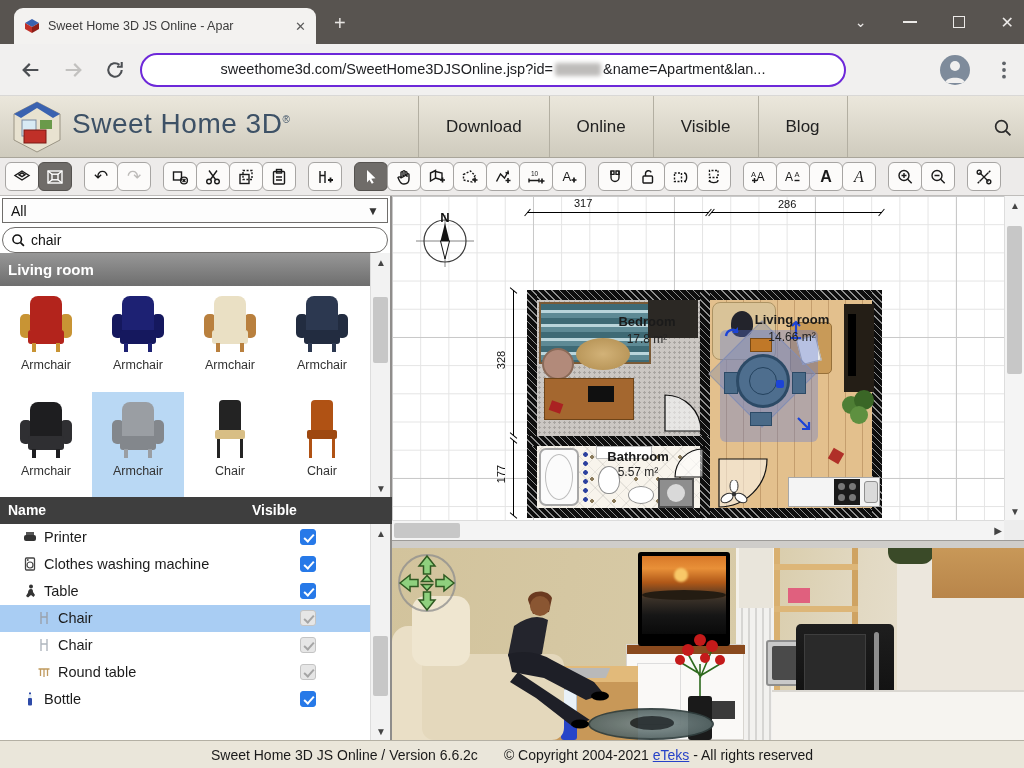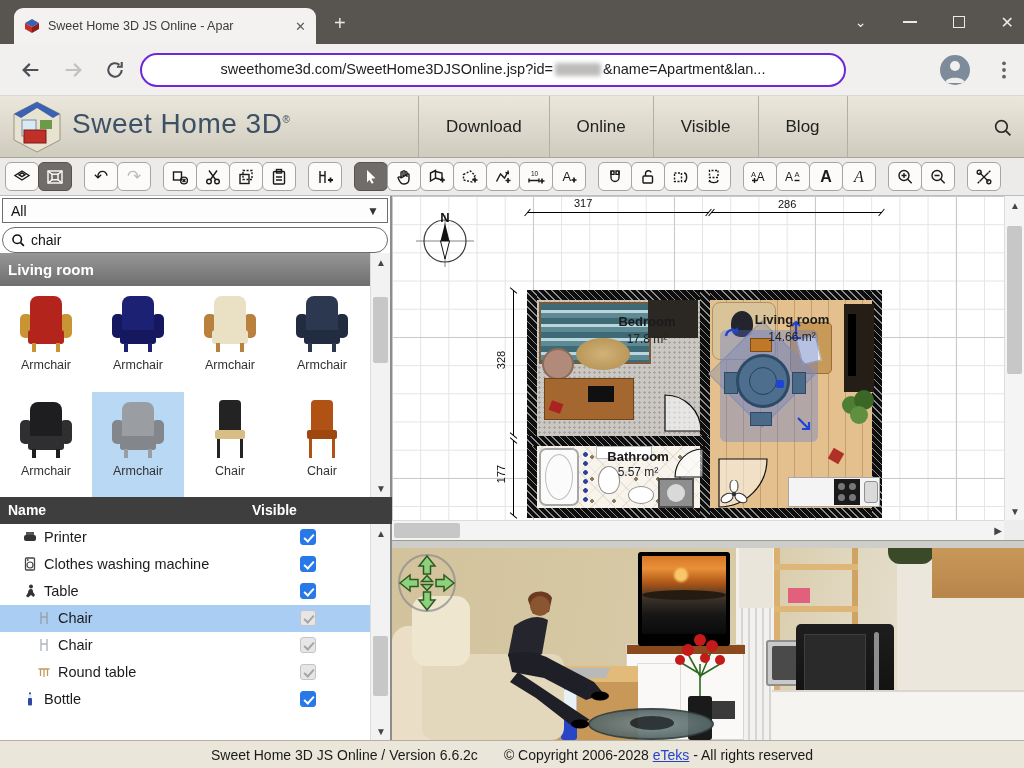--- a/index.html
+++ b/index.html
@@ -833,16 +833,16 @@
         <path d="M4 31l10-8v4.5h8v7h-8V39Z"></path>
         <path d="M58 31l-10-8v4.5h-8v7h8V39Z"></path>
         <path d="M31 23.5l5.5 6h-11Z"></path>
         <path d="M31 38.5l5.5-6h-11Z"></path>
       </g>
     </svg>
   </div>
 
   <div class="footer">
     <span>Sweet Home 3D JS Online / Version 6.6.2c</span>
-    <span><span>© Copyright 2006-2028 </span><a href="#">eTeks</a><span> - All rights reserved</span></span>
+    <span><span>© Copyright 2004-2021 </span><a href="#">eTeks</a><span> - All rights reserved</span></span>
   </div>
 
 </div>
 
 </body></html>

